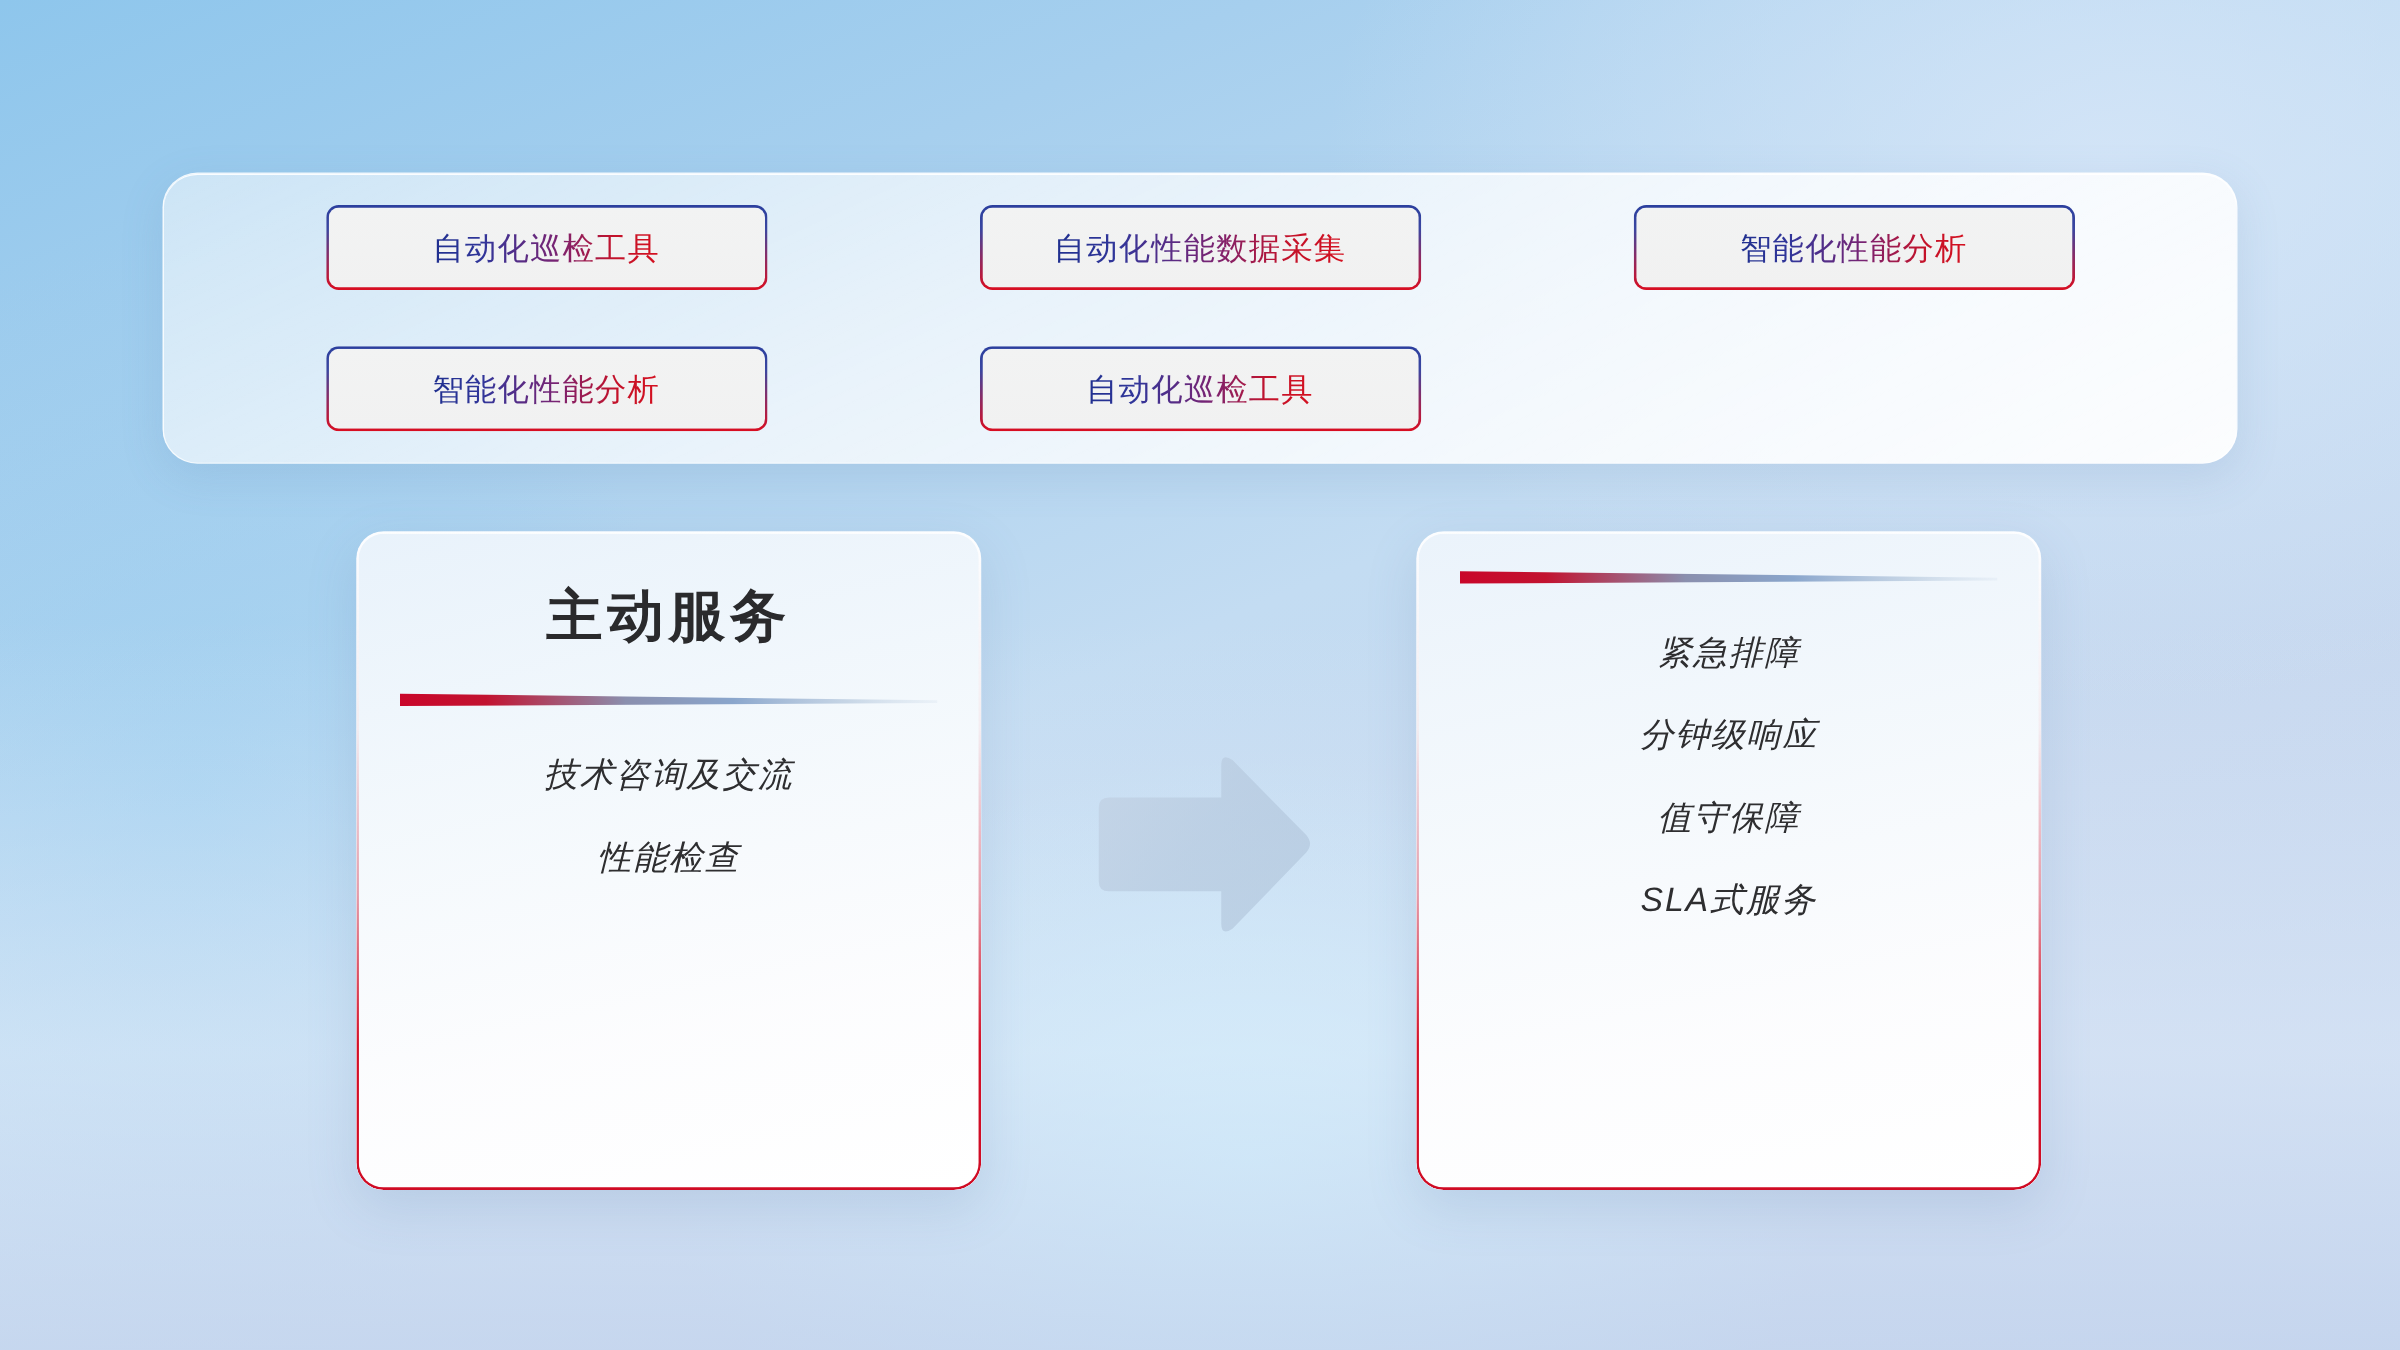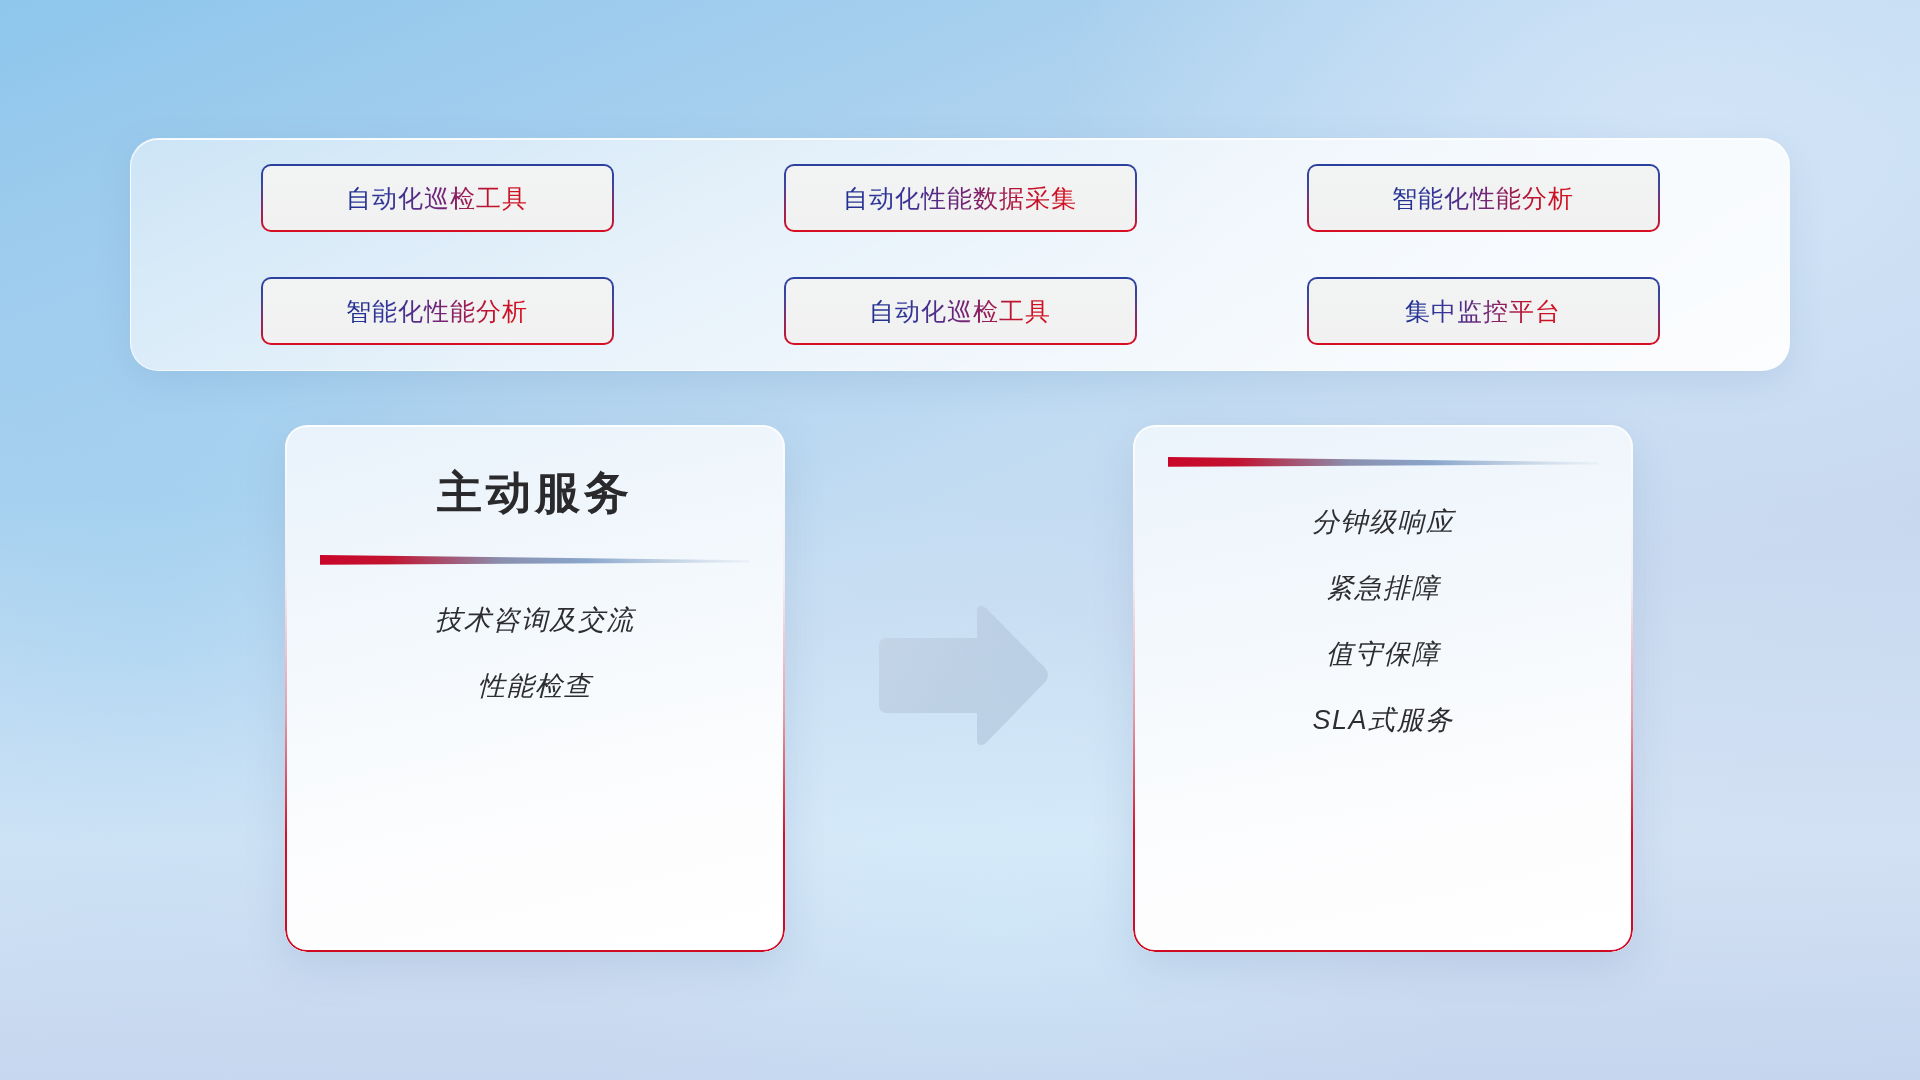--- a/index.html
+++ b/index.html
@@ -172,23 +172,20 @@
     </div>
 
     <div class="chip">
       <span class="chip-label">智能化性能分析</span>
     </div>
 
     <div class="chip">
       <span class="chip-label">自动化巡检工具</span>
     </div>
 
-    <div class="chip">
-      <span class="chip-label">集中监控平台</span>
-    </div>
 
   </div>
 
   <div class="card" id="card-active">
     <div class="card-title">主动服务</div>
 
     <div class="card-rule">
       <svg viewBox="0 0 430 14" preserveAspectRatio="none" aria-hidden="true">
         <defs>
           <linearGradient id="ruleGradA" x1="0" y1="0" x2="1" y2="0">
@@ -235,20 +232,20 @@
             <stop offset="0.62" stop-color="#8aa6cc"></stop>
             <stop offset="0.84" stop-color="#b8cade" stop-opacity="0.72"></stop>
             <stop offset="1" stop-color="#cfdcea" stop-opacity="0.25"></stop>
           </linearGradient>
         </defs>
         <path d="M0,2 L430,7.2 L430,9.4 L0,11.8 Z" fill="url(#ruleGradB)"></path>
       </svg>
     </div>
 
     <ul class="card-list">
+      <li>紧急排障</li>
       <li>分钟级响应</li>
-      <li>紧急排障</li>
       <li>值守保障</li>
       <li>SLA式服务</li>
     </ul>
   </div>
 
 </div>
 
 </body></html>

